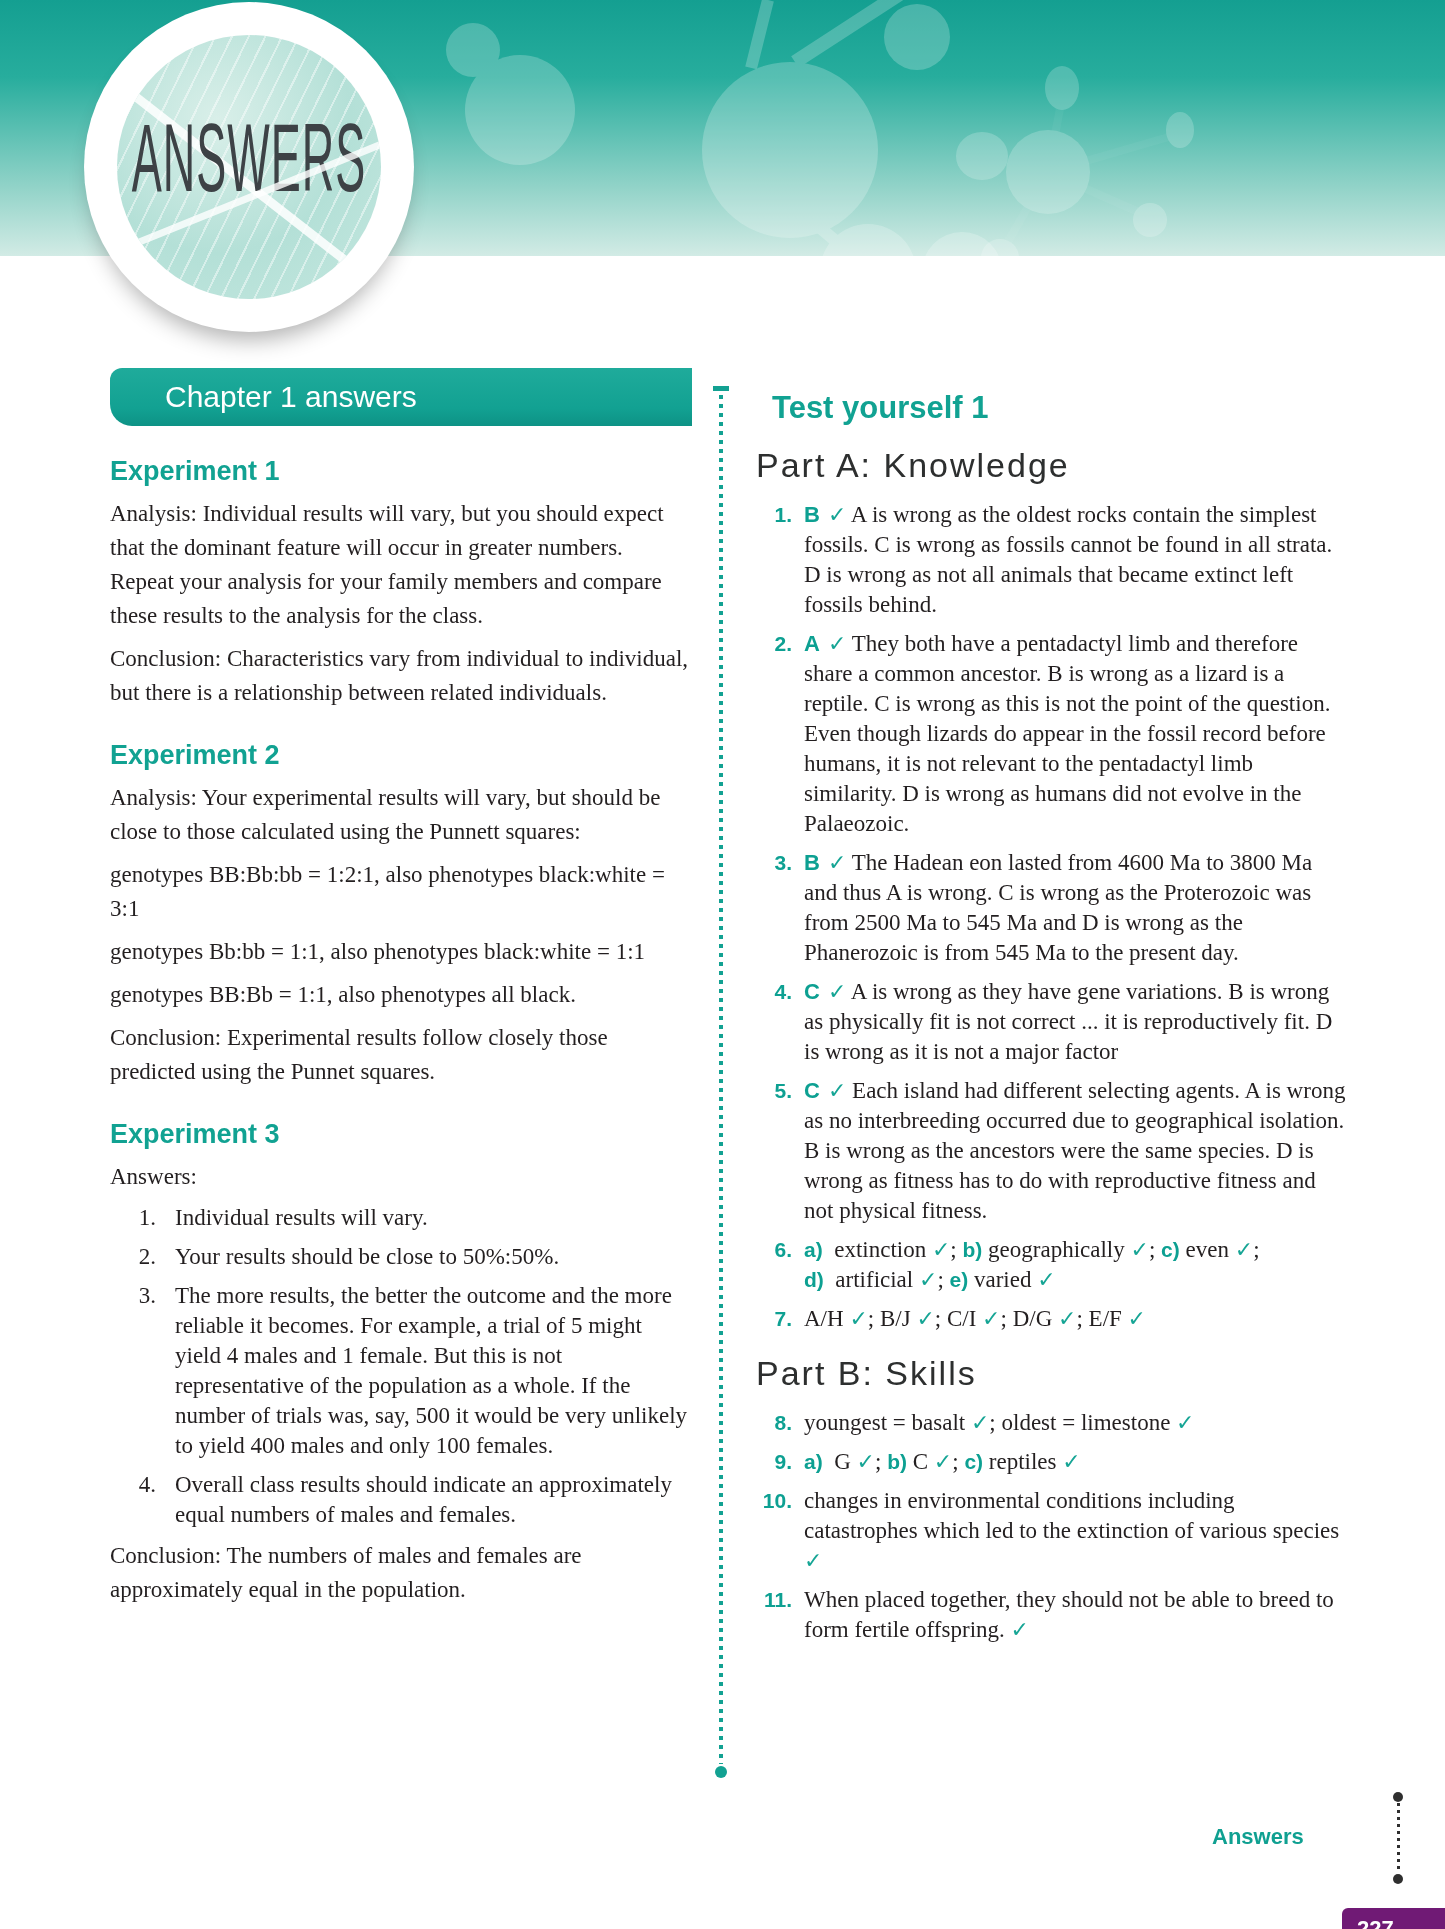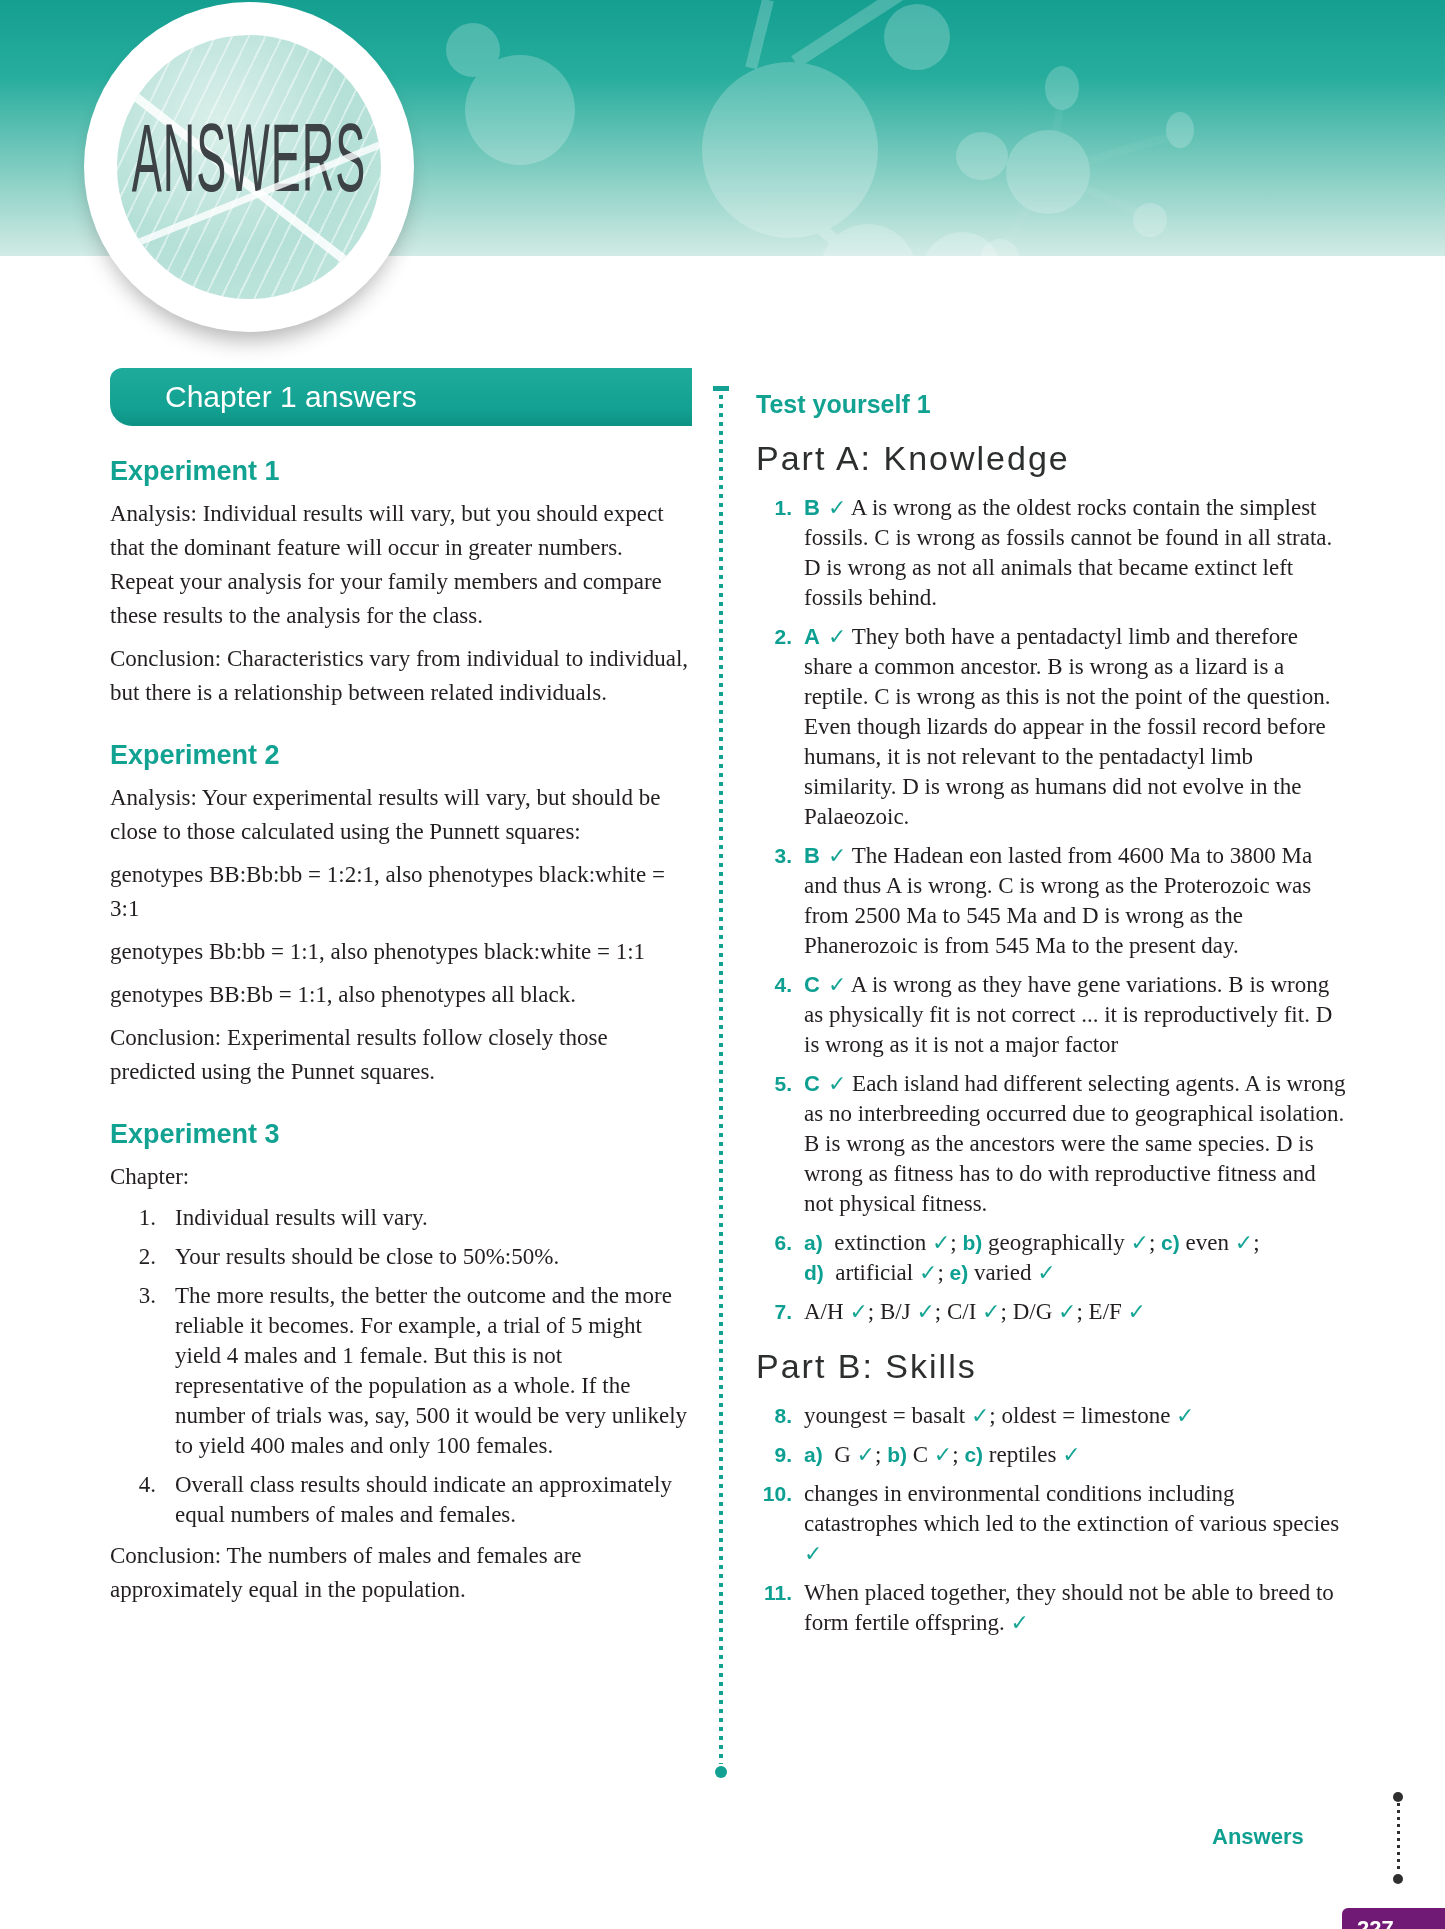--- a/index.html
+++ b/index.html
@@ -36,22 +36,22 @@
 
   .exp-heading{margin:30px 0 10px 0;color:#11a292;font-family:Liberation Sans, sans-serif;
          font-weight:bold;font-size:27px;}
   .body-para{margin:0 0 9px 0;font-size:23px;line-height:34px;}
 
   .num-list{margin:2px 0 4px 0;}
   .num-row{display:flex;margin:0 0 9px 0;font-size:23px;line-height:30px;}
   .num-cell{flex:none;width:46px;text-align:right;}
   .num-text{flex:1;margin-left:19px;}
 
-  .ty-title{margin:0 0 18px 0;color:#11a292;font-family:"Liberation Sans",sans-serif;
-         font-weight:bold;font-size:25px;}
+  .ty-title{margin:0 0 18px 16px;color:#11a292;font-family:"Liberation Sans",sans-serif;
+         font-weight:bold;font-size:31px;}
   .part-heading{margin:20px 0 15px 0;font-family:"Liberation Sans",sans-serif;font-weight:400;
          font-size:34px;letter-spacing:2px;color:#2d2f2f;}
 
   .answer-list{list-style:none;margin:0;padding:0;}
   .ans-row{display:flex;margin:0 0 9px 0;font-size:23px;line-height:30px;}
   .ans-num{flex:none;width:36px;text-align:right;color:#0da092;
          font-family:"Liberation Sans",sans-serif;font-weight:bold;font-size:21px;line-height:30px;}
   .ans-content{flex:1;margin-left:12px;}
   .seg-answer{color:#0da092;font-family:"Liberation Sans",sans-serif;font-weight:bold;font-size:22px;margin-right:8px;}
   .seg-label{color:#0da092;font-family:"Liberation Sans",sans-serif;font-weight:bold;font-size:21px;}
@@ -128,21 +128,21 @@
         <section class="exp-section">
           <h3 class="exp-heading">Experiment 2</h3>
           <p class="body-para">Analysis: Your experimental results will vary, but should be close to those calculated using the Punnett squares:</p>
           <p class="body-para">genotypes BB:Bb:bb = 1:2:1, also phenotypes black:white = 3:1</p>
           <p class="body-para">genotypes Bb:bb = 1:1, also phenotypes black:white = 1:1</p>
           <p class="body-para">genotypes BB:Bb = 1:1, also phenotypes all black.</p>
           <p class="body-para">Conclusion: Experimental results follow closely those predicted using the Punnet squares.</p>
         </section>
         <section class="exp-section">
           <h3 class="exp-heading">Experiment 3</h3>
-          <p class="body-para">Chapter:</p>
+          <p class="body-para">Answers:</p>
           <div class="num-list">
             <div class="num-row">
               <span class="num-cell">1.</span>
               <span class="num-text">Individual results will vary.</span>
             </div>
             <div class="num-row">
               <span class="num-cell">2.</span>
               <span class="num-text">Your results should be close to 50%:50%.</span>
             </div>
             <div class="num-row">

